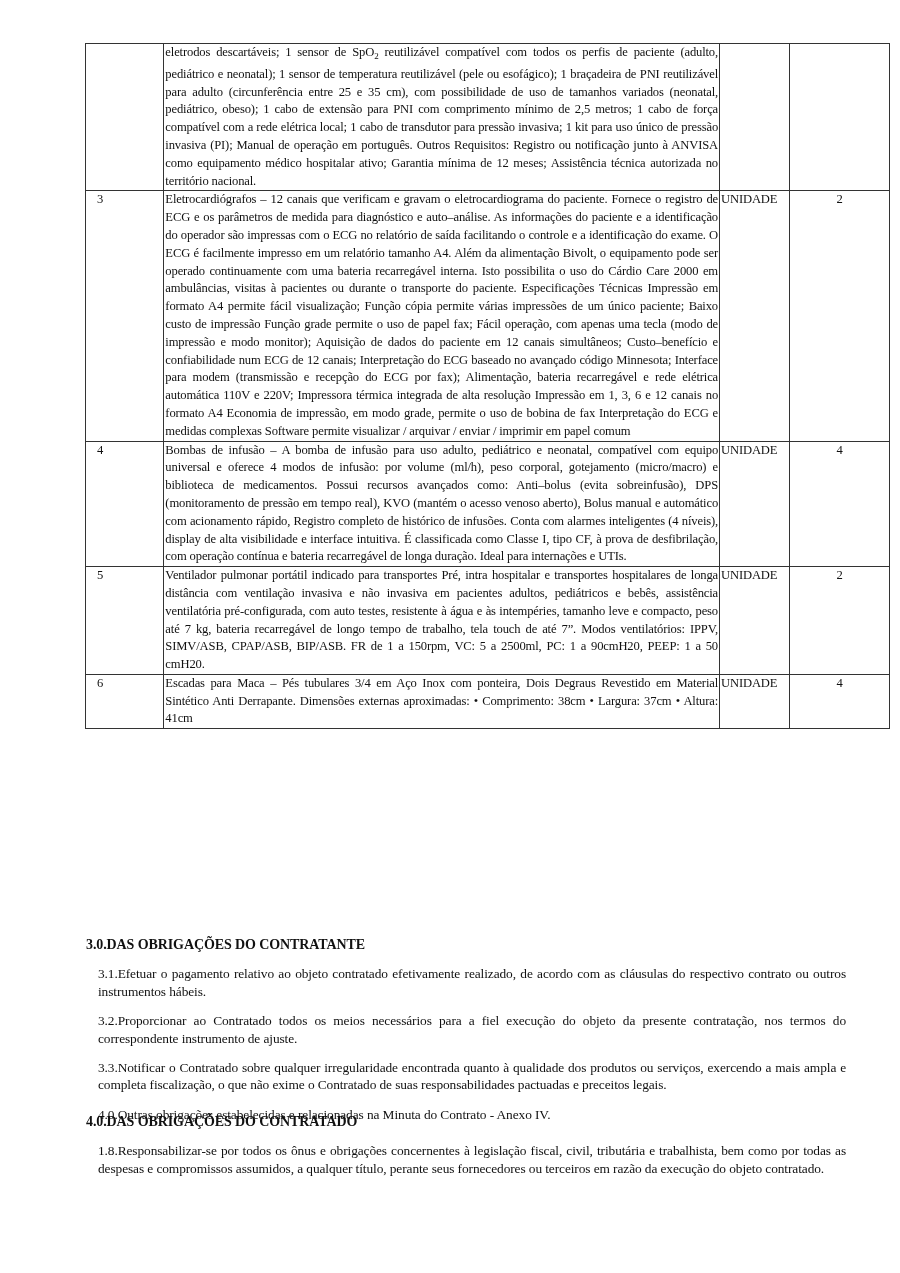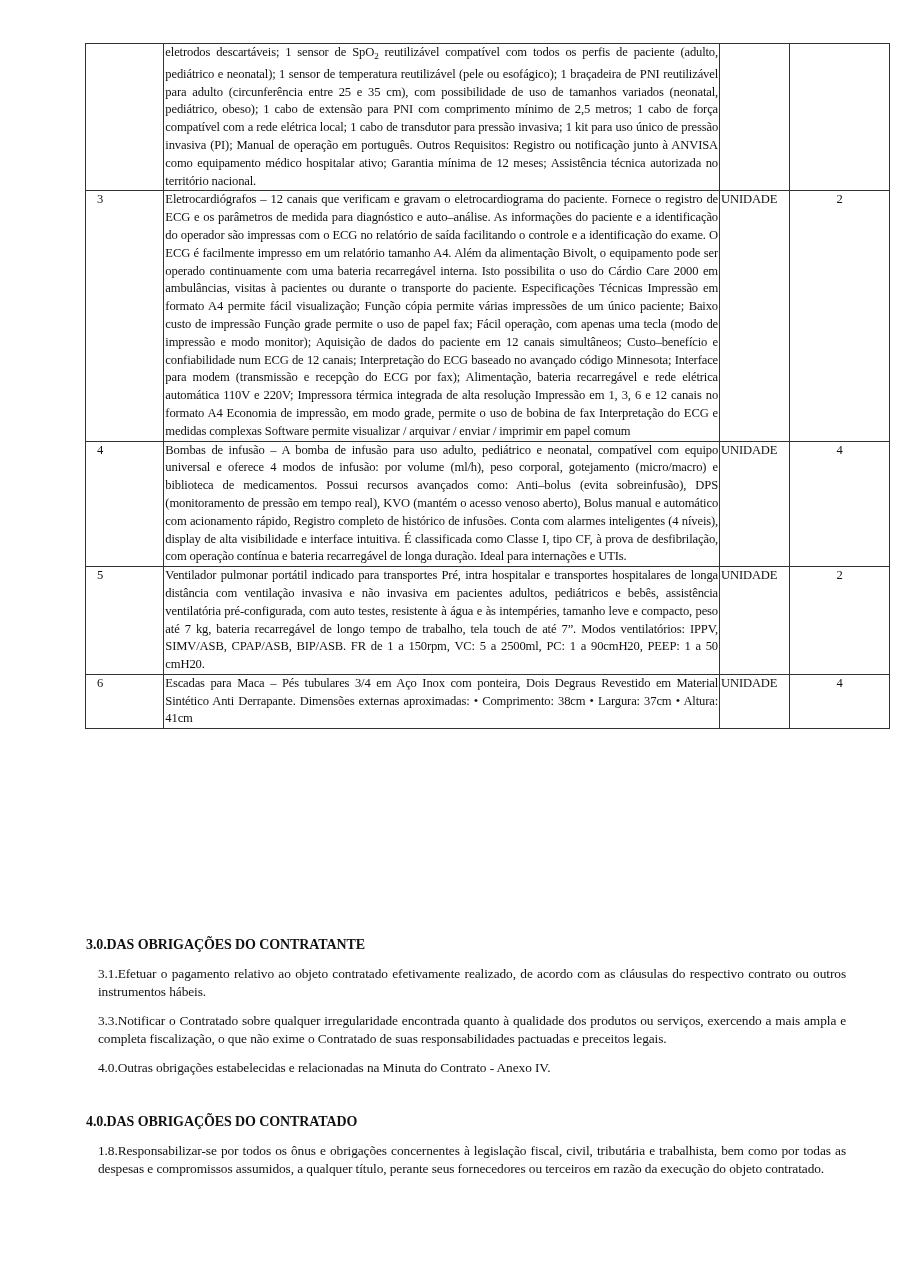--- a/index.html
+++ b/index.html
@@ -89,20 +89,21 @@
         </td>
         <td class="c-unit">UNIDADE</td>
         <td class="c-qty">4</td>
       </tr>
     </tbody>
   </table>
 
   <div class="section" id="sec3">
     <h2>3.0.DAS OBRIGAÇÕES DO CONTRATANTE</h2>
     <p>3.1.Efetuar o pagamento relativo ao objeto contratado efetivamente realizado, de acordo com as cláusulas do respectivo contrato ou outros instrumentos hábeis.</p>
+    <p>3.2.Proporcionar ao Contratado todos os meios necessários para a fiel execução do objeto da presente contratação, nos termos do correspondente instrumento de ajuste.</p>
     <p>3.3.Notificar o Contratado sobre qualquer irregularidade encontrada quanto à qualidade dos produtos ou serviços, exercendo a mais ampla e completa fiscalização, o que não exime o Contratado de suas responsabilidades pactuadas e preceitos legais.</p>
     <p>4.0.Outras obrigações estabelecidas e relacionadas na Minuta do Contrato - Anexo IV.</p>
   </div>
 
   <div class="section" id="sec4">
     <h2>4.0.DAS OBRIGAÇÕES DO CONTRATADO</h2>
     <p>1.8.Responsabilizar-se por todos os ônus e obrigações concernentes à legislação fiscal, civil, tributária e trabalhista, bem como por todas as despesas e compromissos assumidos, a qualquer título, perante seus fornecedores ou terceiros em razão da execução do objeto contratado.</p>
   </div>
 
 </div>

